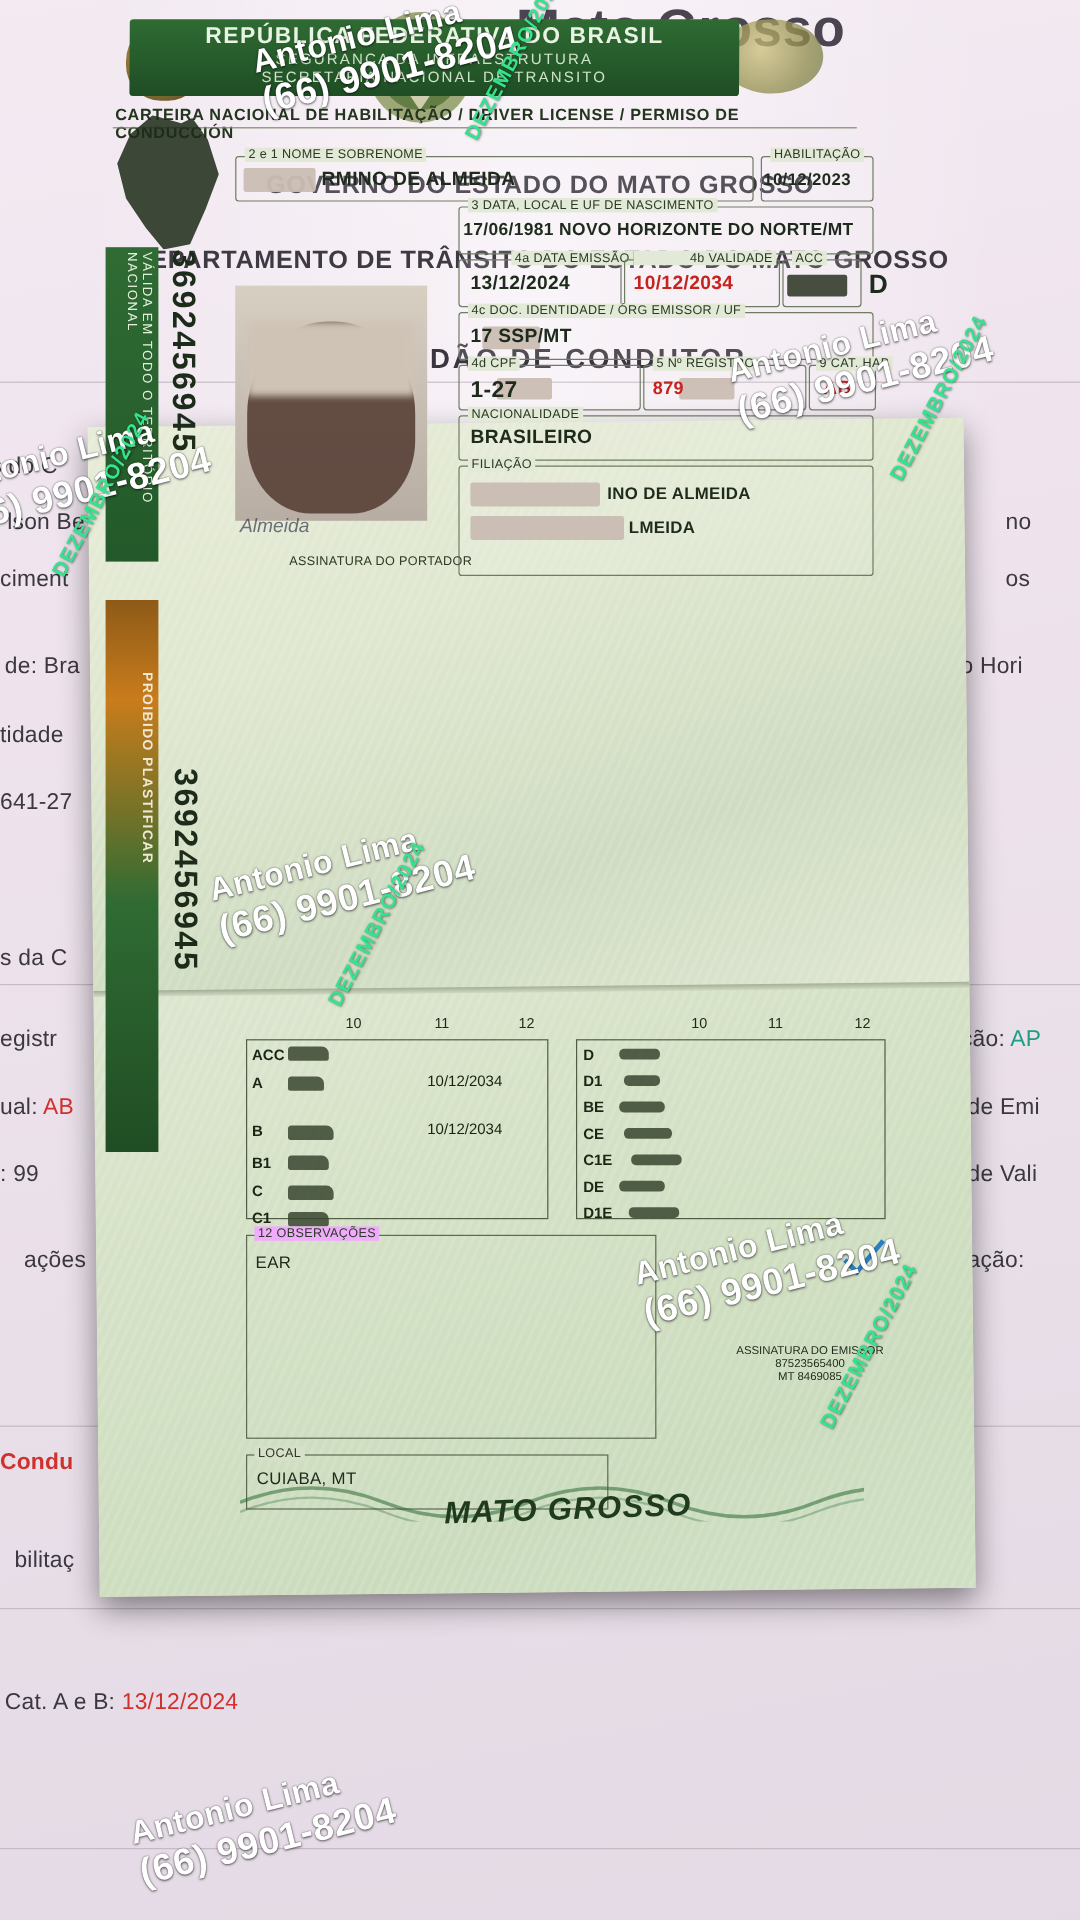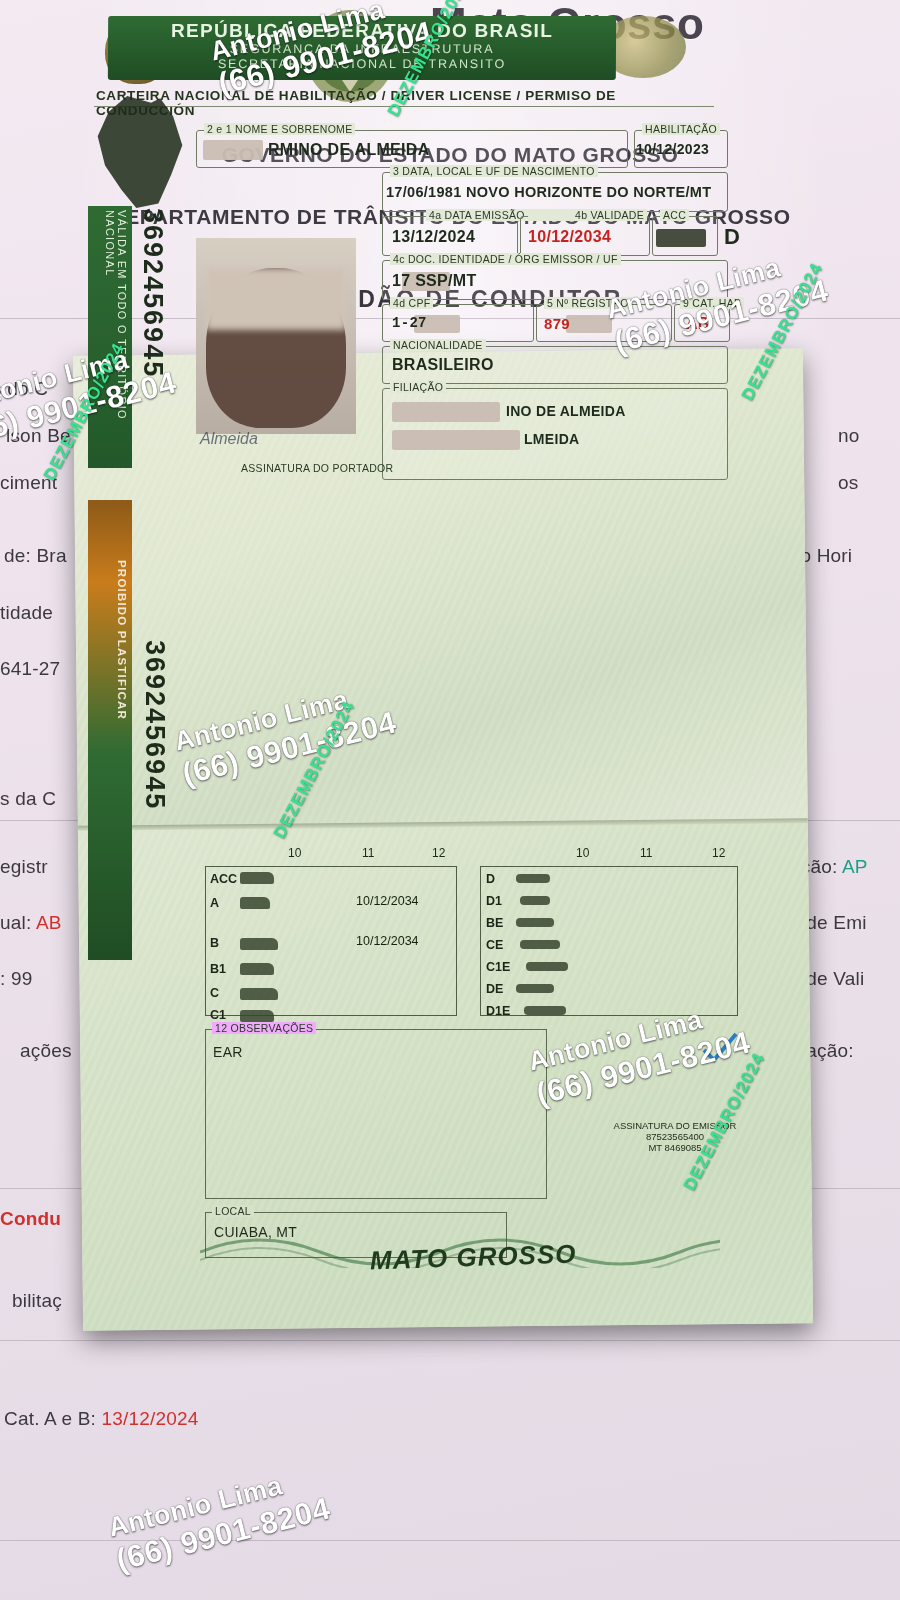--- a/index.html
+++ b/index.html
@@ -247,21 +247,21 @@
   <div class="fval" style="left:724px;top:224px;font-size:22px;">D</div>
 
   <div class="fbox" style="left:382px;top:260px;width:344px;height:38px;"></div>
   <div class="flab" style="left:390px;top:253px;">4c DOC. IDENTIDADE / ÓRG EMISSOR / UF</div>
   <div class="mask" style="left:402px;top:272px;width:48px;height:19px;"></div>
   <div class="fval" style="left:392px;top:272px;">17 SSP/MT</div>
 
   <div class="fbox" style="left:382px;top:304px;width:150px;height:36px;"></div>
   <div class="flab" style="left:390px;top:297px;">4d CPF</div>
   <div class="mask" style="left:414px;top:315px;width:46px;height:18px;"></div>
-  <div class="fval" style="left:392px;top:315px;font-size:14px;font-family:Liberation Mono, monospace;">1-27</div>
+  <div class="fval" style="left:392px;top:315px;font-size:19px;">1-27</div>
 
   <div class="fbox" style="left:536px;top:304px;width:134px;height:36px;"></div>
   <div class="flab" style="left:544px;top:297px;">5 Nº REGISTRO</div>
   <div class="mask" style="left:566px;top:315px;width:46px;height:18px;"></div>
   <div class="fval red" style="left:544px;top:315px;font-size:15px;">879</div>
 
   <div class="fbox" style="left:674px;top:304px;width:54px;height:36px;"></div>
   <div class="flab" style="left:680px;top:297px;text-align:center;">9 CAT. HAB</div>
   <div class="fval red" style="left:686px;top:315px;">AB</div>
 

